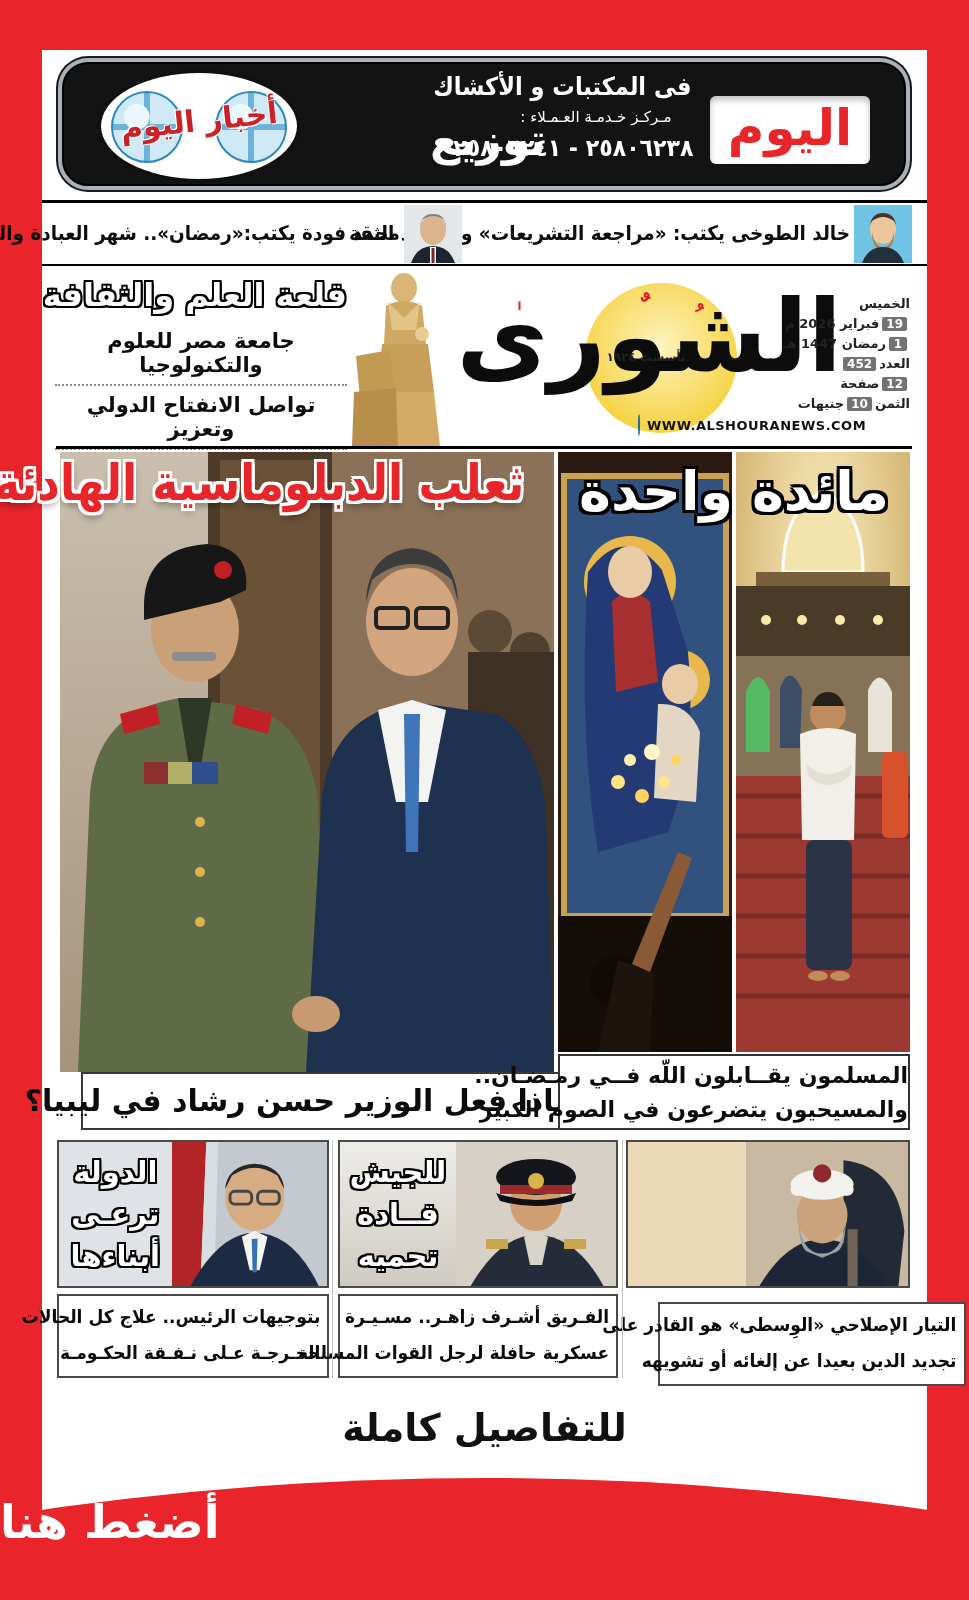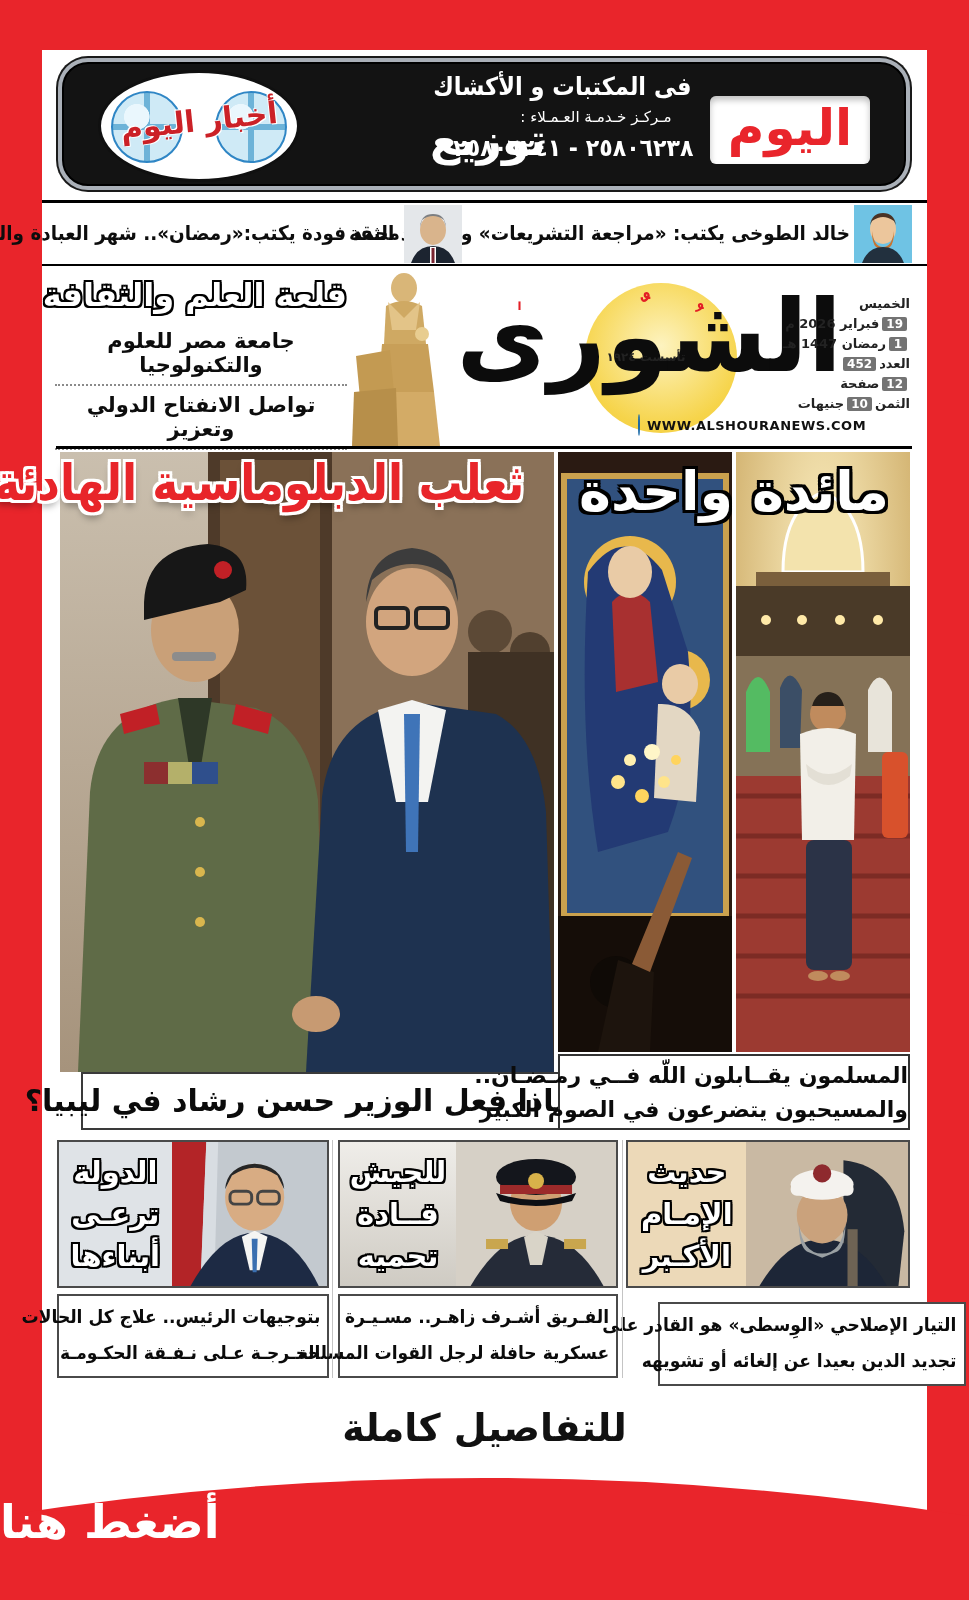--- a/index.html
+++ b/index.html
@@ -327,25 +327,20 @@
         <rect width="160" height="146" fill="#c9b9a3"></rect>
         <path d="M96 20 Q150 26 156 90 L150 146 L96 146 Z" fill="#232a35"></path>
         <path d="M12 146 Q40 98 75 98 Q114 98 140 146 Z" fill="#1d2637"></path>
         <ellipse cx="75" cy="74" rx="25" ry="28" fill="#caa27c"></ellipse>
         <path d="M52 82 Q56 112 75 112 Q94 112 98 82 Q98 104 90 110 L75 116 L60 110 Q52 104 52 82 Z" fill="#9aa0a3"></path>
         <ellipse cx="75" cy="44" rx="31" ry="15" fill="#f4f2ee"></ellipse>
         <rect x="44" y="42" width="62" height="13" rx="6" fill="#f4f2ee"></rect>
         <circle cx="75" cy="33" r="9" fill="#8e2a2e"></circle>
         <rect x="100" y="88" width="10" height="58" fill="#6e6354"></rect>
       </svg>
-      <div class="story-head">
-        <div>حديث</div>
-        <div>الإمـام</div>
-        <div>الأكـبر</div>
-      </div>
     </div>
     <div class="story-cap" style="left:616px; width:308px;margin-top:8px;">
       <div>التيار الإصلاحي «الوِسطى» هو القادر على</div>
       <div>تجديد الدين بعيدا عن إلغائه أو تشويهه</div>
     </div>
 
     <div class="vdiv" style="left:290px;"></div>
     <div class="vdiv" style="left:580px;"></div>
 
     <div class="details-note">للتفاصيل كاملة</div>

